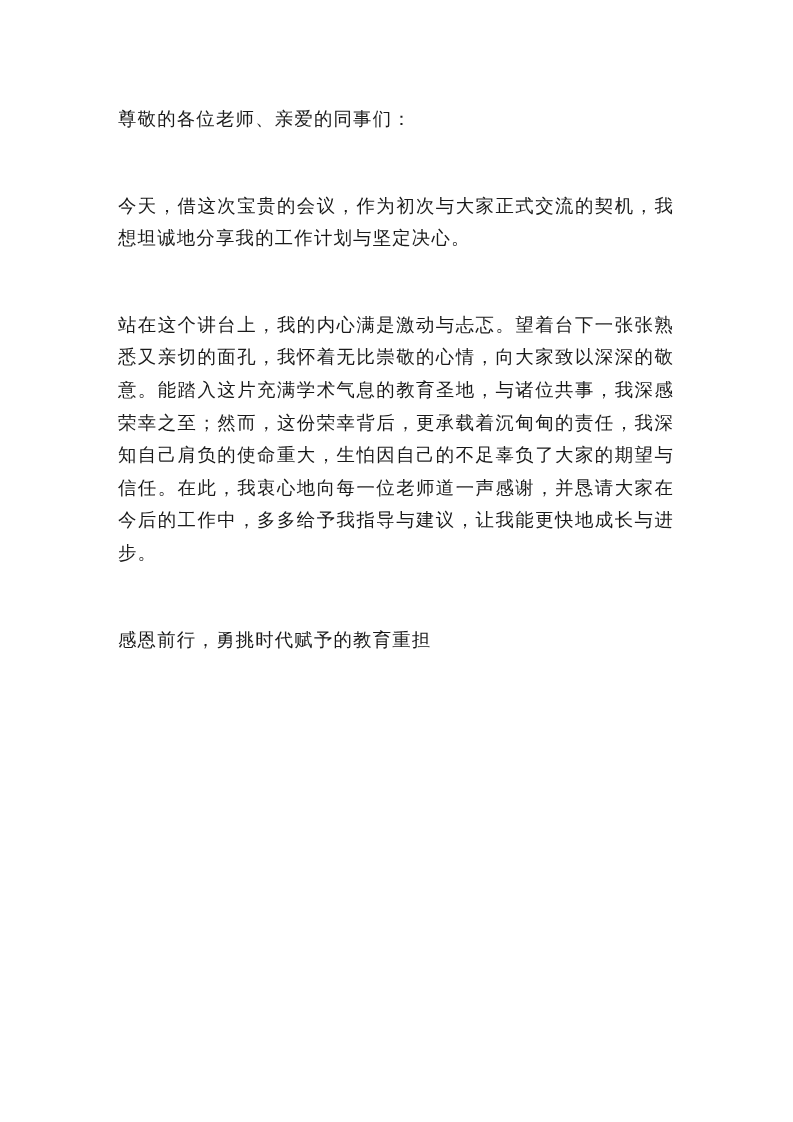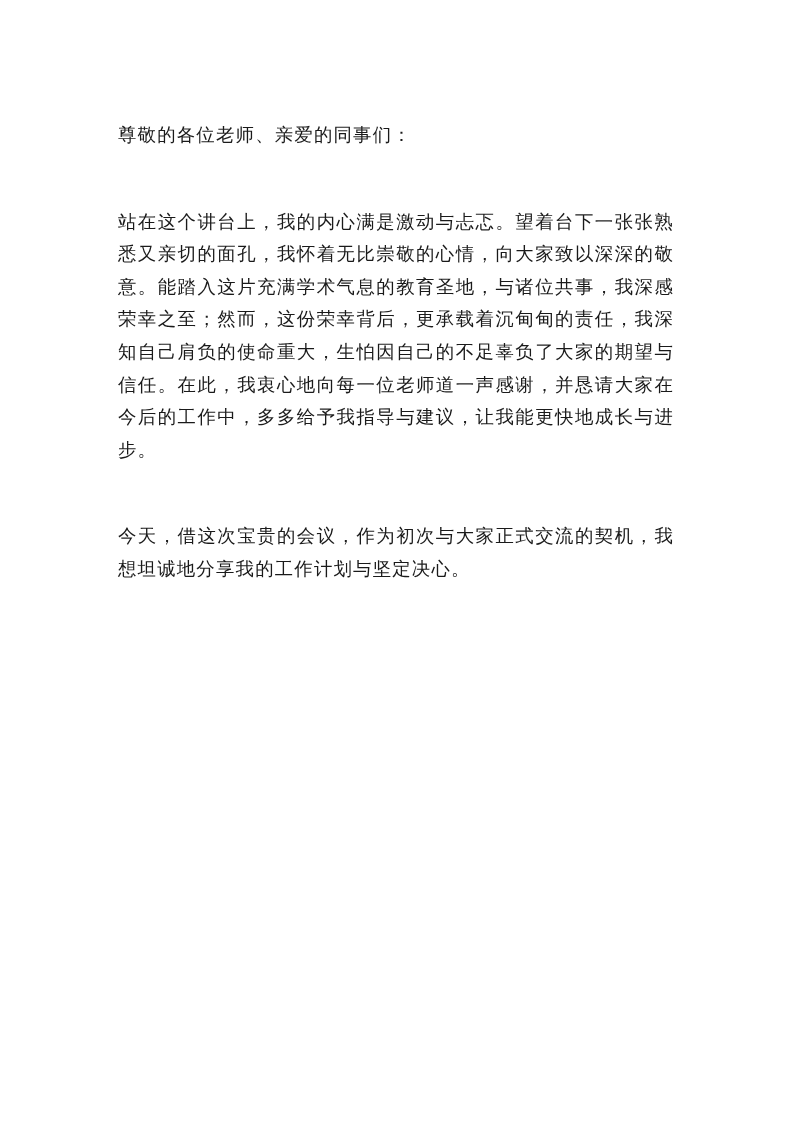--- a/index.html
+++ b/index.html
@@ -3,26 +3,26 @@
 <meta charset="utf-8">
 <style>
   html, body { margin: 0; padding: 0; background: #ffffff; }
   body { width: 793px; height: 1122px; position: relative; overflow: hidden; }
   .page {
     position: absolute; left: 118px; top: 103px; width: 556px;
     font-family: "DejaVu Sans", "Liberation Sans", sans-serif;
     font-size: 18.4px; color: #1a1a1a;
     line-height: 32.6px; letter-spacing: 1.2px;
     text-align: justify;
-    margin-top: 16px;
   }
   .para { margin: 0; }
   .gap1 { margin-top: 53px; }
   .gap2 { margin-top: 54px; }
 </style>
 </head>
 <body>
 
 <div class="page">
   <p class="para">尊敬的各位老师、亲爱的同事们：</p>
+  <p class="para gap2">今天，借这次宝贵的会议，作为初次与大家正式交流的契机，我想坦诚地分享我的工作计划与坚定决心。</p>
   <p class="para gap2">站在这个讲台上，我的内心满是激动与忐忑。望着台下一张张熟悉又亲切的面孔，我怀着无比崇敬的心情，向大家致以深深的敬意。能踏入这片充满学术气息的教育圣地，与诸位共事，我深感荣幸之至；然而，这份荣幸背后，更承载着沉甸甸的责任，我深知自己肩负的使命重大，生怕因自己的不足辜负了大家的期望与信任。在此，我衷心地向每一位老师道一声感谢，并恳请大家在今后的工作中，多多给予我指导与建议，让我能更快地成长与进步。</p>
-  <p class="para gap2">今天，借这次宝贵的会议，作为初次与大家正式交流的契机，我想坦诚地分享我的工作计划与坚定决心。</p>
+  <p class="para gap2">感恩前行，勇挑时代赋予的教育重担</p>
 </div>
 
 </body></html>

